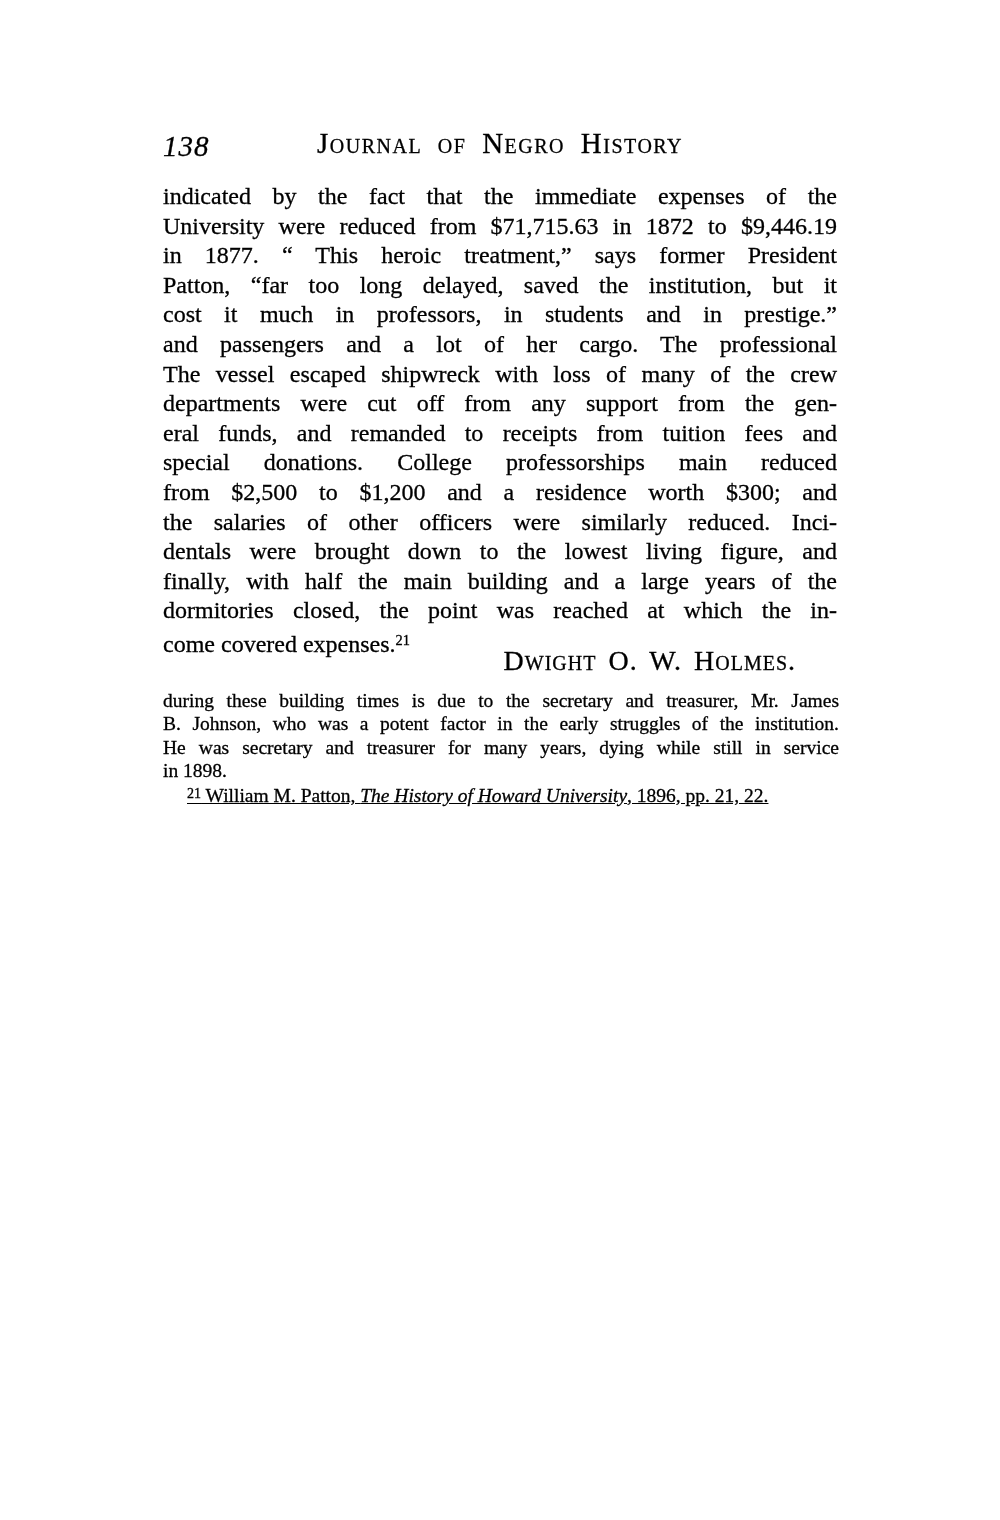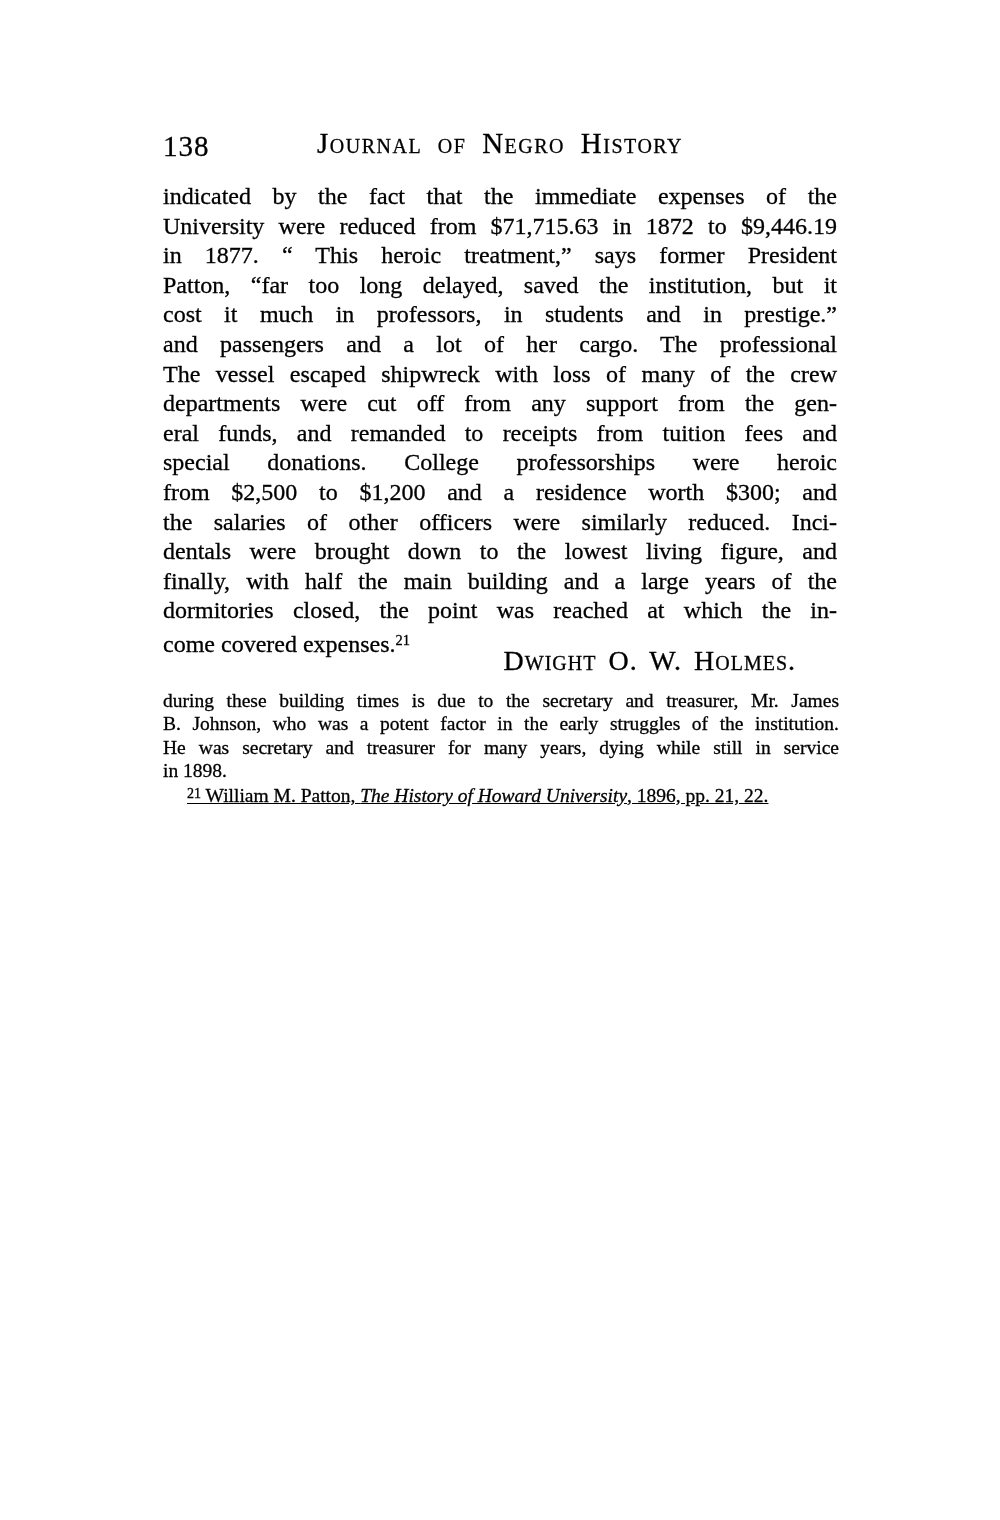--- a/index.html
+++ b/index.html
@@ -17,20 +17,21 @@
     color: #000000;
     -webkit-text-stroke: 0.3px #000000;
   }
   .page-number {
     position: absolute;
     left: 163px;
     top: 131px;
     font-size: 29px;
     line-height: 30px;
     letter-spacing: 1px;
+    font-style: italic;
   }
   .running-head {
     position: absolute;
     left: 163px;
     top: 128px;
     width: 674px;
     text-align: center;
     font-variant: small-caps;
     font-size: 29px;
     line-height: 31px;
@@ -105,21 +106,21 @@
   <div class="article-body">
     <div class="jline">indicated by the fact that the immediate expenses of the</div>
     <div class="jline">University were reduced from $71,715.63 in 1872 to $9,446.19</div>
     <div class="jline">in 1877. “ This heroic treatment,” says former President</div>
     <div class="jline">Patton, “far too long delayed, saved the institution, but it</div>
     <div class="jline">cost it much in professors, in students and in prestige.”</div>
     <div class="jline">and passengers and a lot of her cargo. The professional</div>
     <div class="jline">The vessel escaped shipwreck with loss of many of the crew</div>
     <div class="jline">departments were cut off from any support from the gen-</div>
     <div class="jline">eral funds, and remanded to receipts from tuition fees and</div>
-    <div class="jline">special donations. College professorships were heroic</div>
+    <div class="jline">special donations. College professorships main reduced</div>
     <div class="jline">from $2,500 to $1,200 and a residence worth $300; and</div>
     <div class="jline">the salaries of other officers were similarly reduced. Inci-</div>
     <div class="jline">dentals were brought down to the lowest living figure, and</div>
     <div class="jline">finally, with half the main building and a large years of the</div>
     <div class="jline">dormitories closed, the point was reached at which the in-</div>
     <div class="plainline"><span>come covered expenses.</span><sup>21</sup></div>
   </div>
 
   <div class="author-signature">Dwight O. W. Holmes.</div>
 

